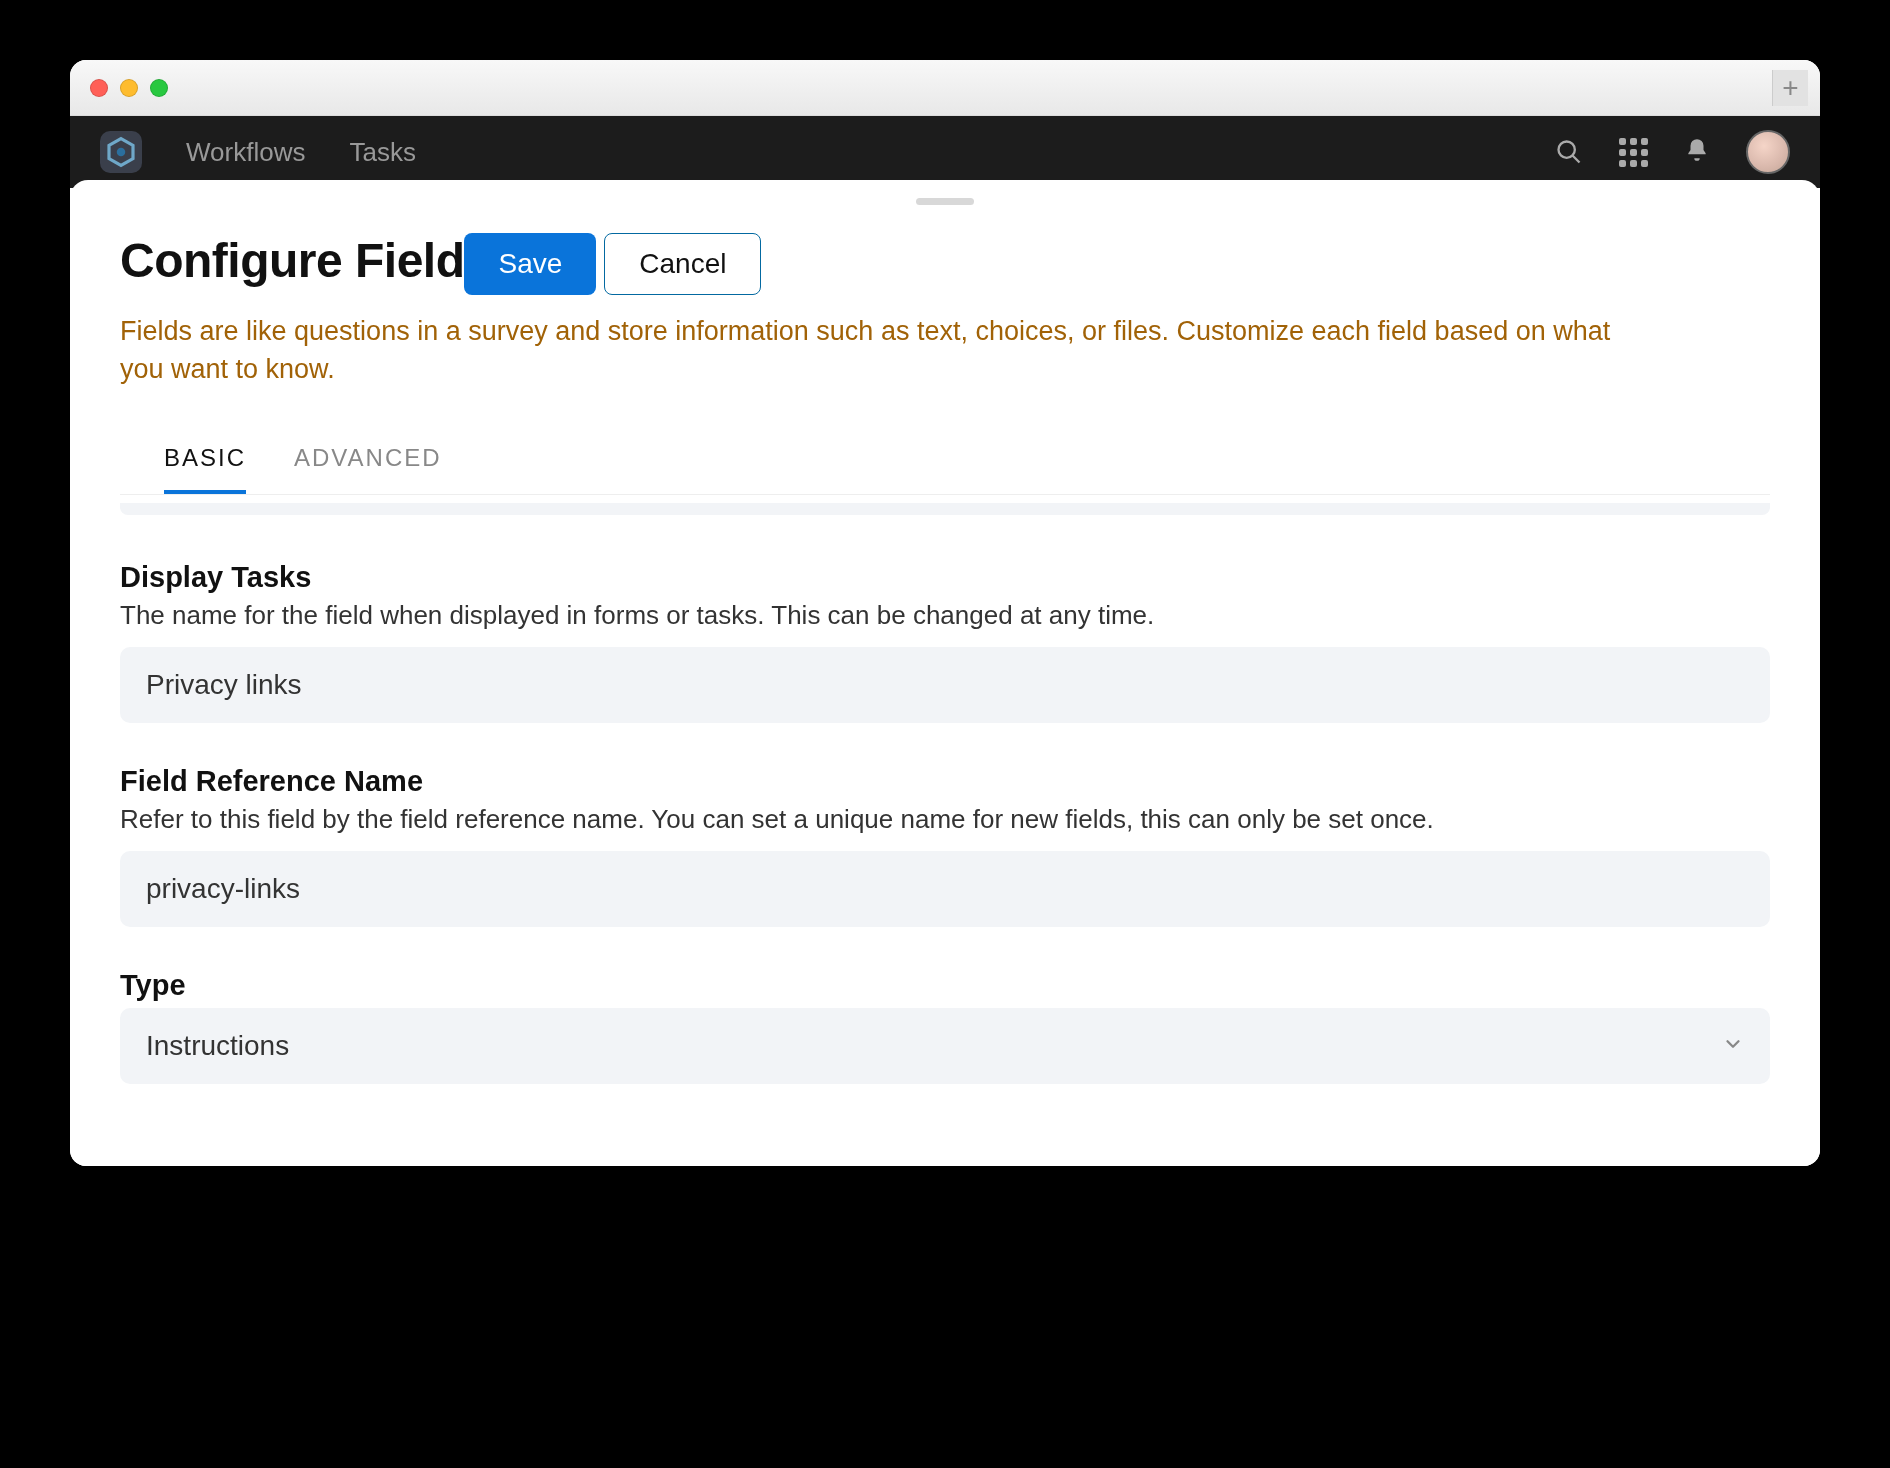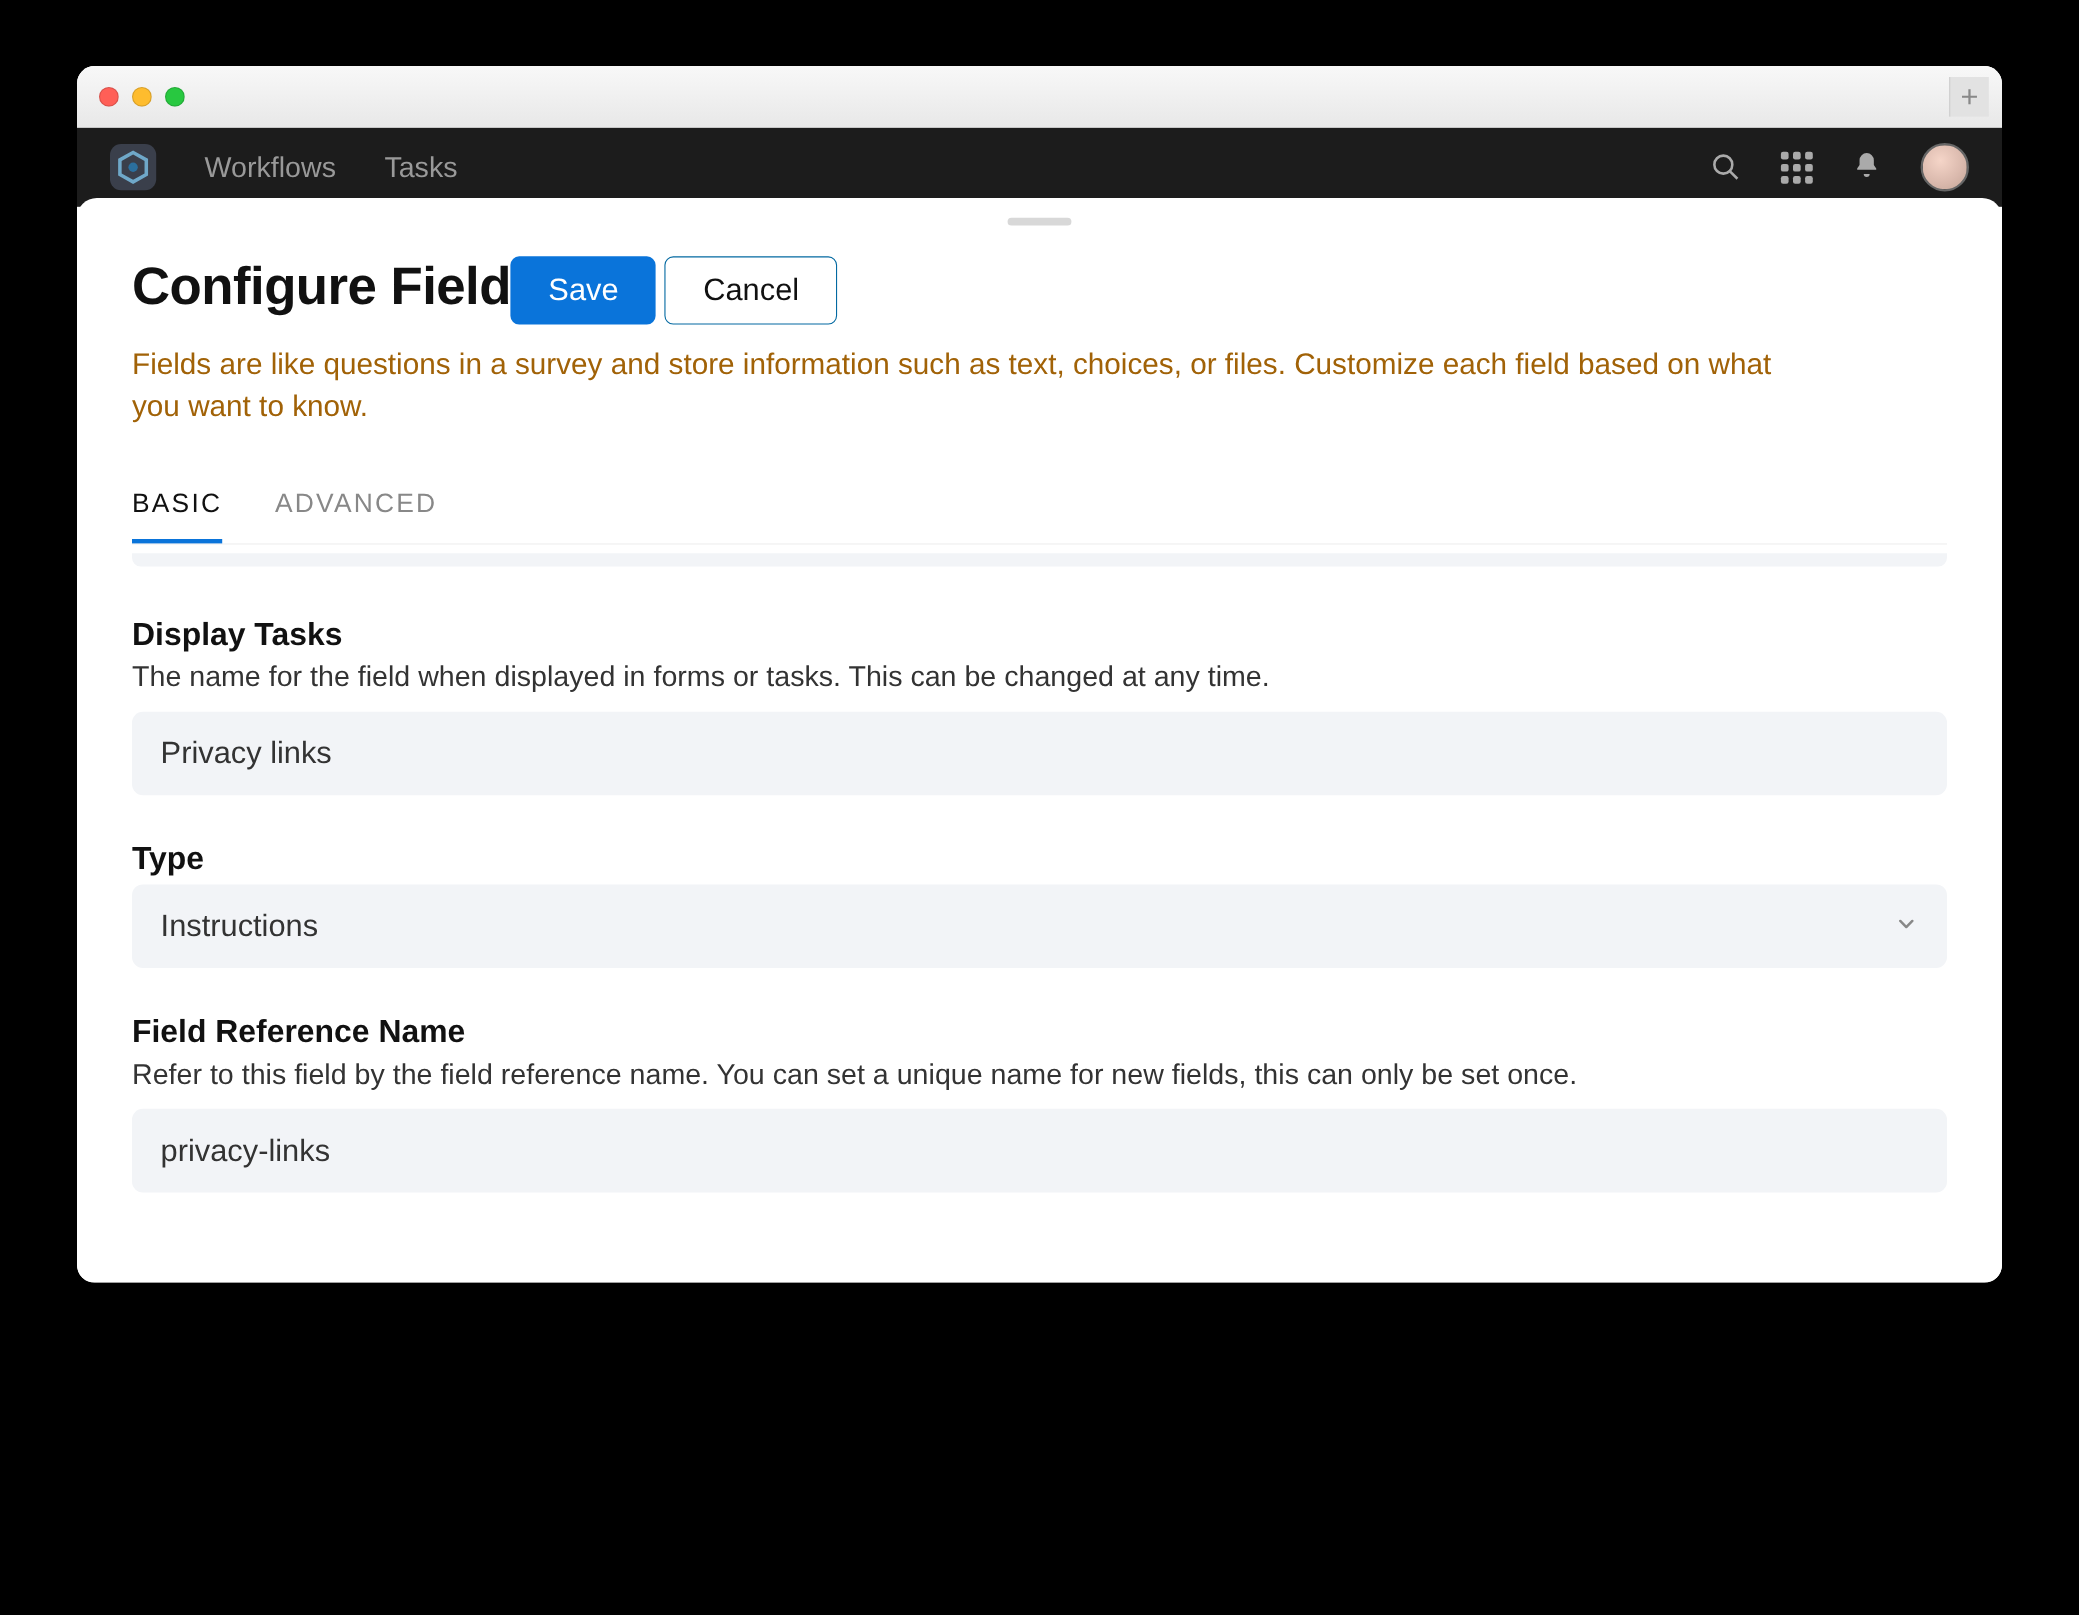--- a/index.html
+++ b/index.html
@@ -163,20 +163,21 @@
       letter-spacing: 2px;
       font-weight: 500;
       color: #888;
       padding-bottom: 18px;
       cursor: pointer;
       border-bottom: 4px solid transparent;
     }
     .tab.active {
       color: #111;
       border-bottom-color: #0a74da;
+      margin-left: 44px;
     }
     .thin-bar {
       height: 12px;
       background: #f2f4f7;
       border-radius: 0 0 8px 8px;
       margin-bottom: 46px;
     }
     .form-group { margin-bottom: 42px; }
     .form-label {
       font-size: 29px;
@@ -280,34 +281,34 @@
     <div class="tabs">
       <div class="tab active">BASIC</div>
       <div class="tab">ADVANCED</div>
     </div>
     <div class="thin-bar"></div>
 
     <div class="form-group">
       <div class="form-label">Display Tasks</div>
       <div class="form-hint">The name for the field when displayed in forms or tasks. This can be changed at any time.</div>
       <input class="form-input" type="text" value="Privacy links" style="">
+    </div>
+
+    <div class="form-group">
+      <div class="form-label">Field Reference Name</div>
+      <div class="form-hint">Refer to this field by the field reference name. You can set a unique name for new fields, this can only be set once.</div>
+      <input class="form-input" type="text" value="privacy-links" style="">
     </div>
 
     <div class="form-group">
       <div class="form-label">Type</div>
       <div class="form-select">
         <span>Instructions</span>
         <span class="chevron">
           <svg width="22" height="22" viewBox="0 0 24 24">
               <path d="M6 9l6 6 6-6" fill="none" stroke="#888" stroke-width="2.5" stroke-linecap="round" stroke-linejoin="round"></path>
             </svg>
         </span>
       </div>
     </div>
 
-    <div class="form-group">
-      <div class="form-label">Field Reference Name</div>
-      <div class="form-hint">Refer to this field by the field reference name. You can set a unique name for new fields, this can only be set once.</div>
-      <input class="form-input" type="text" value="privacy-links" style="">
-    </div>
-
   </div>
 </div>
 
 </body></html>

